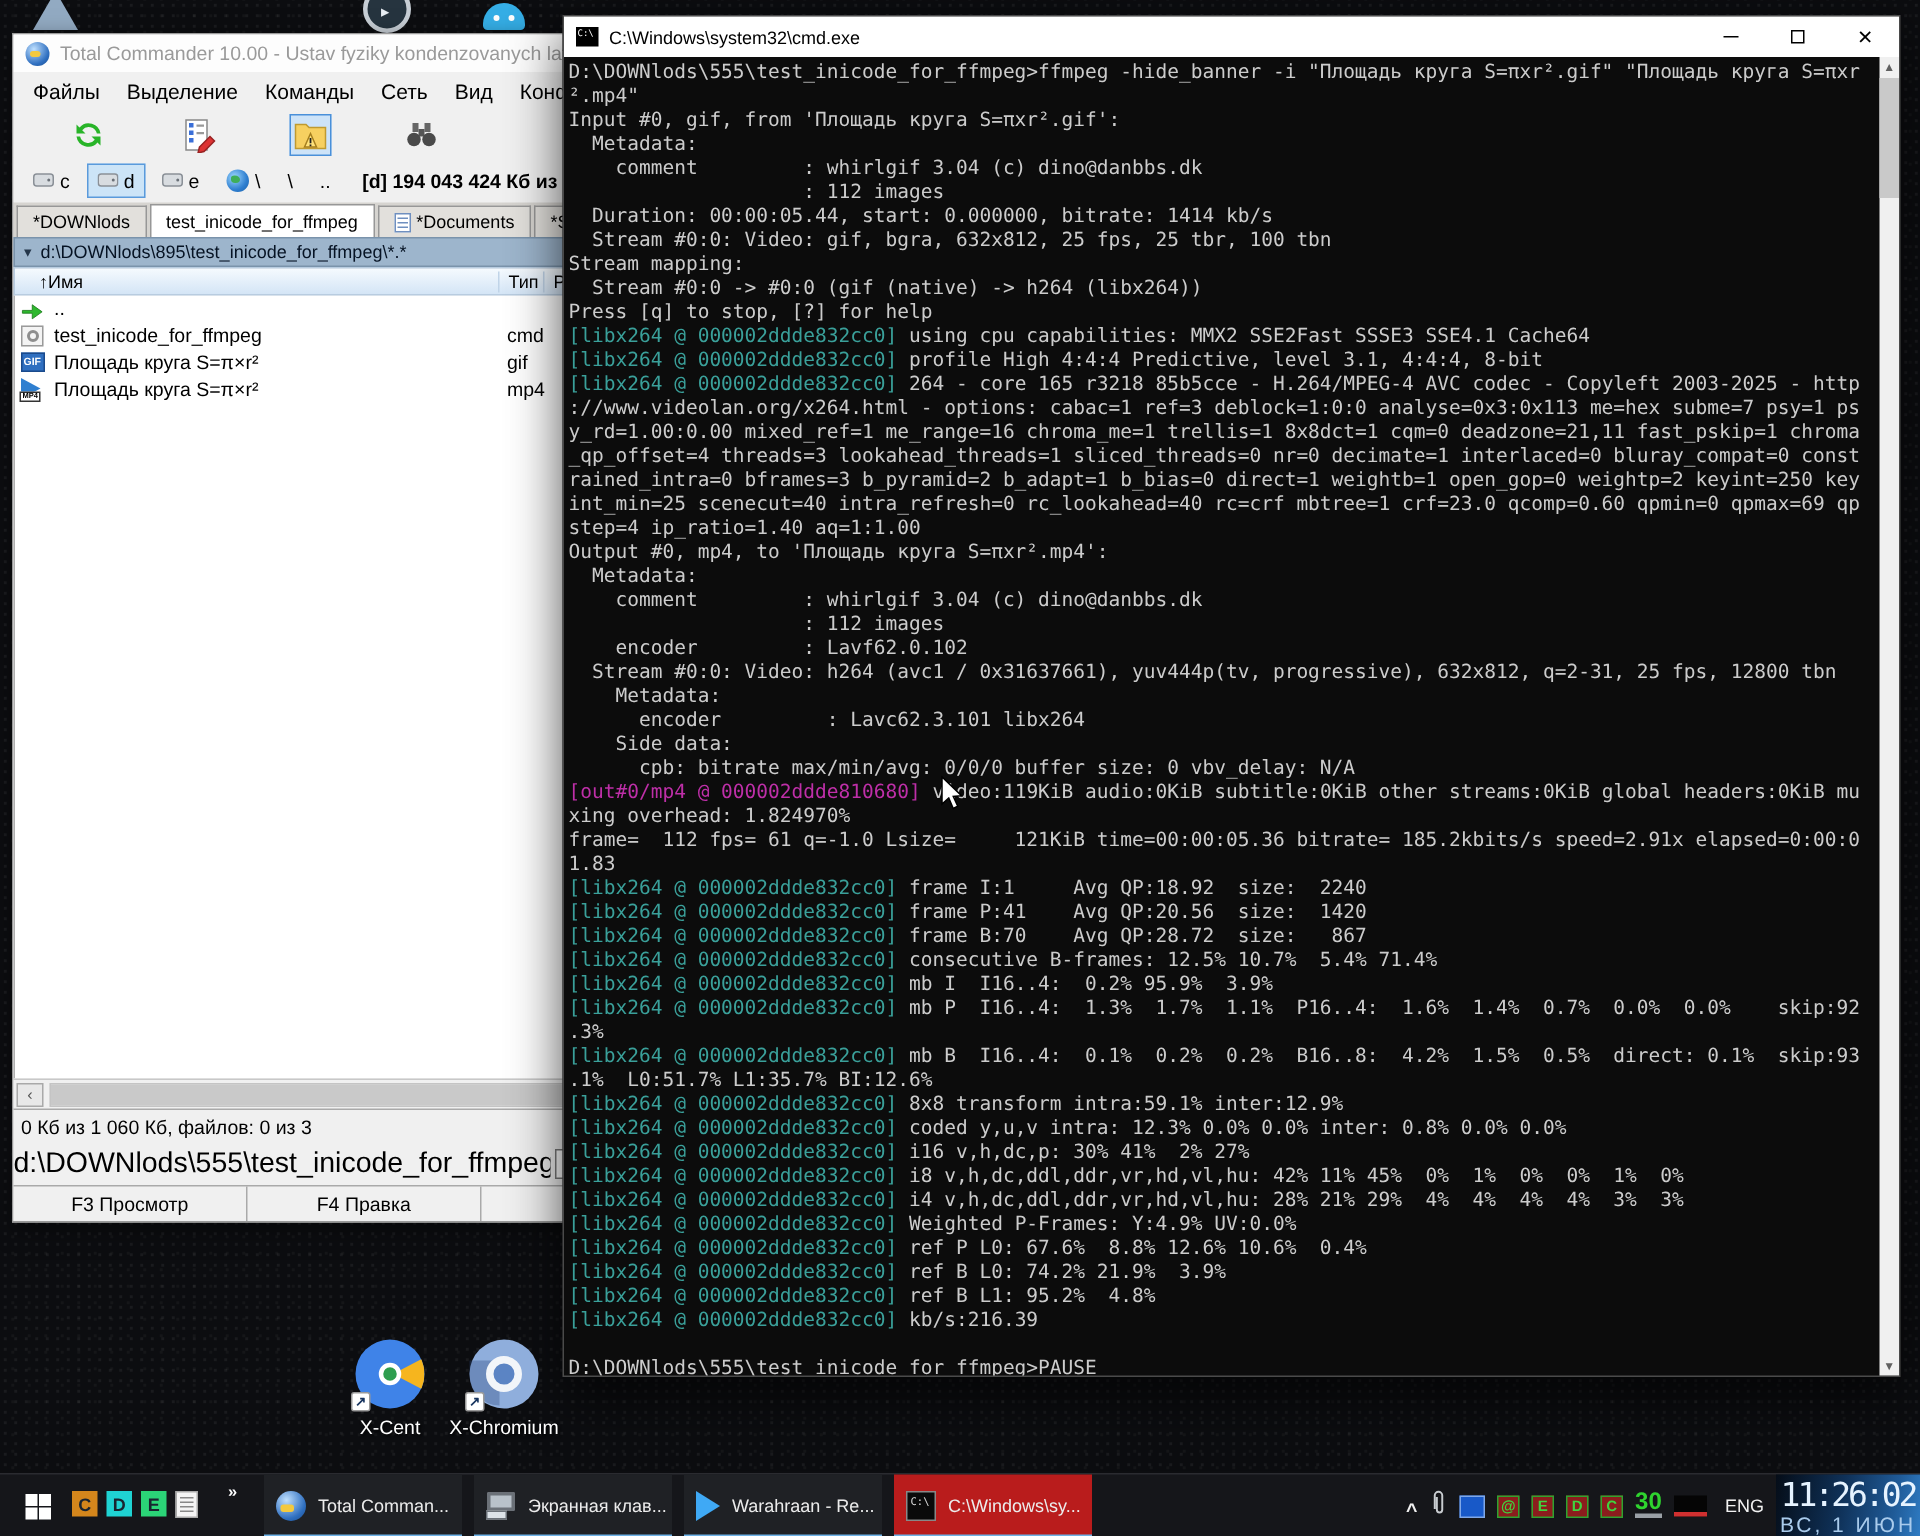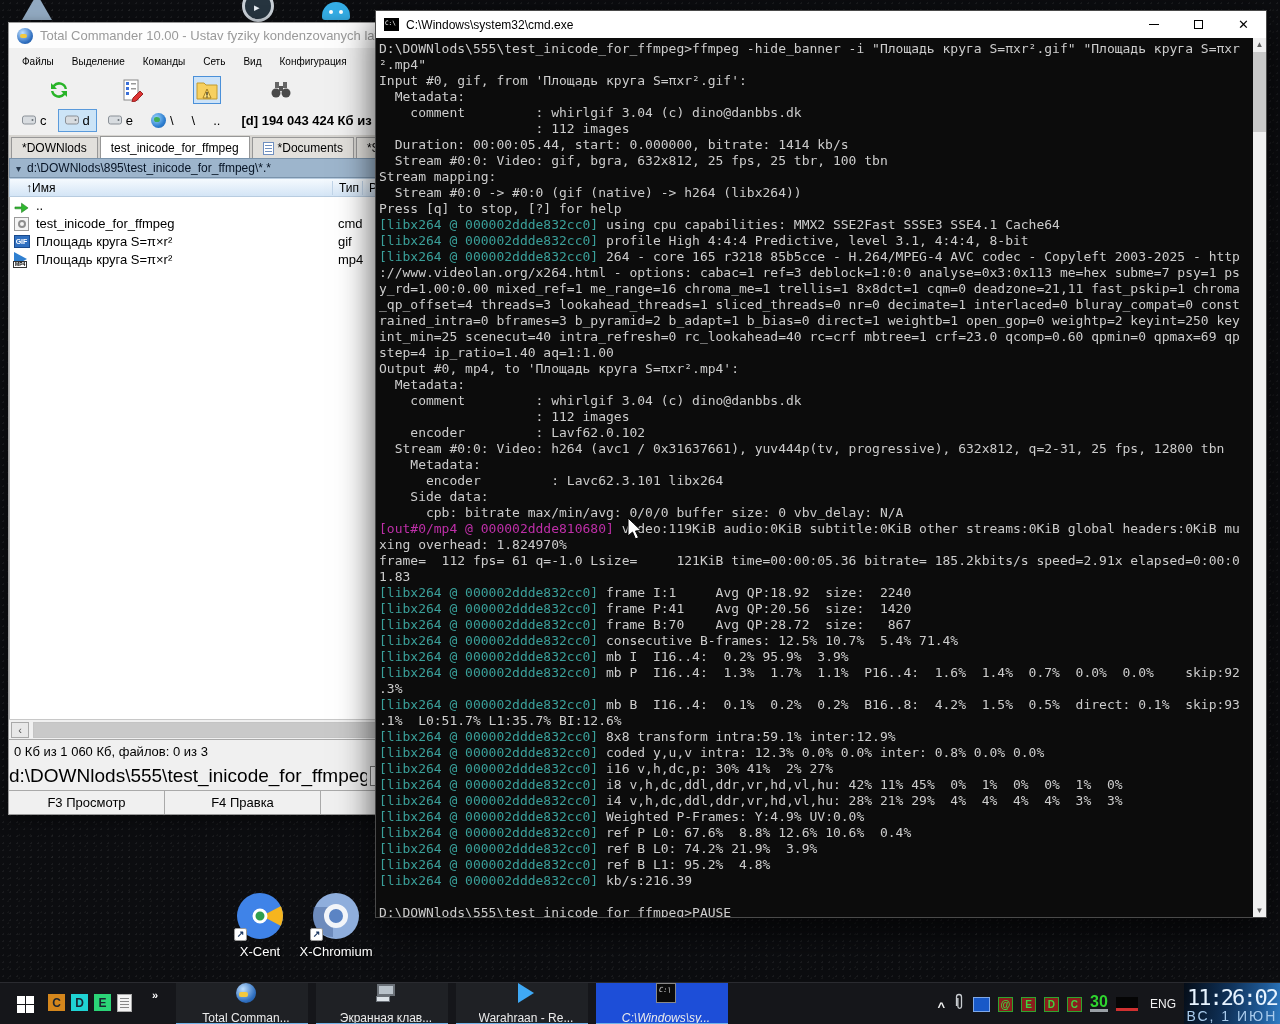--- a/index.html
+++ b/index.html
@@ -31,21 +31,21 @@
   #tc-window { position:absolute; left:8px; top:22px; width:700px; height:793px;
     background:#f0f0f0; border:1px solid #9a9a9a; display:flex; flex-direction:column;
     box-shadow:2px 4px 14px rgba(0,0,0,.5); }
   .tc-titlebar { height:25px; background:#fdfdfd; display:flex; align-items:center; padding-left:8px; flex:none; }
   .tc-app-icon { width:16px; height:16px; border-radius:50%;
     background:radial-gradient(circle at 35% 30%, #bfe0ff, #2f6fc0 65%, #174a8c); position:relative; margin-right:7px; }
   .tc-app-icon::after { content:""; position:absolute; left:3px; top:6px; width:7px; height:4px;
     background:#f3c93f; border-radius:2px; }
   .tc-title { font-size:13px; color:#9a9a9a; white-space:nowrap; }
   .tc-menubar { height:26px; display:flex; align-items:center; padding-left:4px; flex:none; background:#f0f0f0; }
-  .tc-menu-item { font-size:10px; color:#000; padding:3px 9px; white-space:nowrap; }
+  .tc-menu-item { font-size:14px; color:#000; padding:3px 9px; white-space:nowrap; }
   .tc-toolbar { height:31px; flex:none; display:flex; align-items:center; background:#f0f0f0; }
   .tc-tool-btn { width:28px; height:28px; display:flex; align-items:center; justify-content:center; margin-left:46px; }
   .tc-tool-btn.first { margin-left:36px; }
   .tc-tool-btn.pressed { background:#cde3f8; border:1px solid #4a90d9; }
   .tc-drivebar { height:30px; flex:none; display:flex; align-items:center; padding-left:6px; background:#f0f0f0; }
   .drive-btn { display:flex; align-items:center; gap:4px; padding:3px 6px; font-size:13px; color:#000; margin-right:4px; border:1px solid transparent; }
   .drive-btn.sel { background:#cce4f7; border:1px solid #5a9adb; }
   .globe { width:15px; height:15px; border-radius:50%;
     background:radial-gradient(circle at 35% 35%, #9fd8ff, #2f7fd0 60%, #1a5fa8); position:relative; }
   .globe::after { content:""; position:absolute; left:3px; top:4px; width:6px; height:5px; background:#3fae5a; border-radius:40% 60% 50% 50%; }
@@ -145,22 +145,22 @@
   .win-logo i { background:#fff; }
   .quick-launch { position:absolute; left:48px; top:11px; display:flex; gap:6px; }
   .ql-item { width:17px; height:17px; font-size:12px; font-weight:bold; color:#1a2430;
     display:flex; align-items:center; justify-content:center; }
   .ql-notepad { width:15px; height:18px; background:#f4f4f4; border:1px solid #aaa; position:relative; }
   .ql-notepad::after { content:""; position:absolute; left:2px; top:3px; width:9px; height:1px; background:#888;
     box-shadow:0 3px 0 #888, 0 6px 0 #888, 0 9px 0 #888; }
   .tb-chevron { position:absolute; left:152px; top:6px; color:#fff; font-size:11px; font-weight:bold; letter-spacing:-2px; }
   .task-buttons { position:absolute; left:176px; top:0; height:42px; display:flex; gap:8px; }
   .task-btn { width:132px; height:42px; display:flex; align-items:center; gap:8px; padding-left:8px;
-    background:#1f2125; position:relative;flex-direction:column; }
-  .task-btn.active { background:#1d4ed8;font-style:italic; }
+    background:#1f2125; position:relative; }
+  .task-btn.active { background:#b91c1c; }
   .task-btn::after { content:""; position:absolute; left:0; right:0; bottom:0; height:2px; background:#6fb3e8; }
   .task-btn .tlabel { font-size:12px; color:#ececec; white-space:nowrap; overflow:hidden; }
   .ti { width:20px; height:20px; flex:none; position:relative; }
   .ti-totalcmd { border-radius:50%; background:radial-gradient(circle at 35% 30%, #bfe0ff, #2f6fc0 65%, #174a8c); }
   .ti-totalcmd::after { content:""; position:absolute; left:3px; top:9px; width:9px; height:5px; background:#f3c93f; border-radius:2px; }
   .ti-ffmpeg { border-radius:50%; background:radial-gradient(circle at 35% 35%, #e8f3ff, #3a7bd5 55%, #1b4fa0); }
   .ti-ffmpeg::after { content:""; position:absolute; left:4px; top:4px; width:12px; height:12px; border-radius:50%;
     border:3px solid rgba(255,255,255,.85); border-color:rgba(255,255,255,.9) transparent transparent transparent; transform:rotate(-40deg); }
   .ti-keyboard .mon { position:absolute; left:1px; top:1px; width:18px; height:12px; background:#b9c2ca; border:2px solid #6b7178; }
   .ti-keyboard .kb { position:absolute; left:0; bottom:1px; width:14px; height:6px; background:#dde3e8; border:1px solid #6b7178; }

